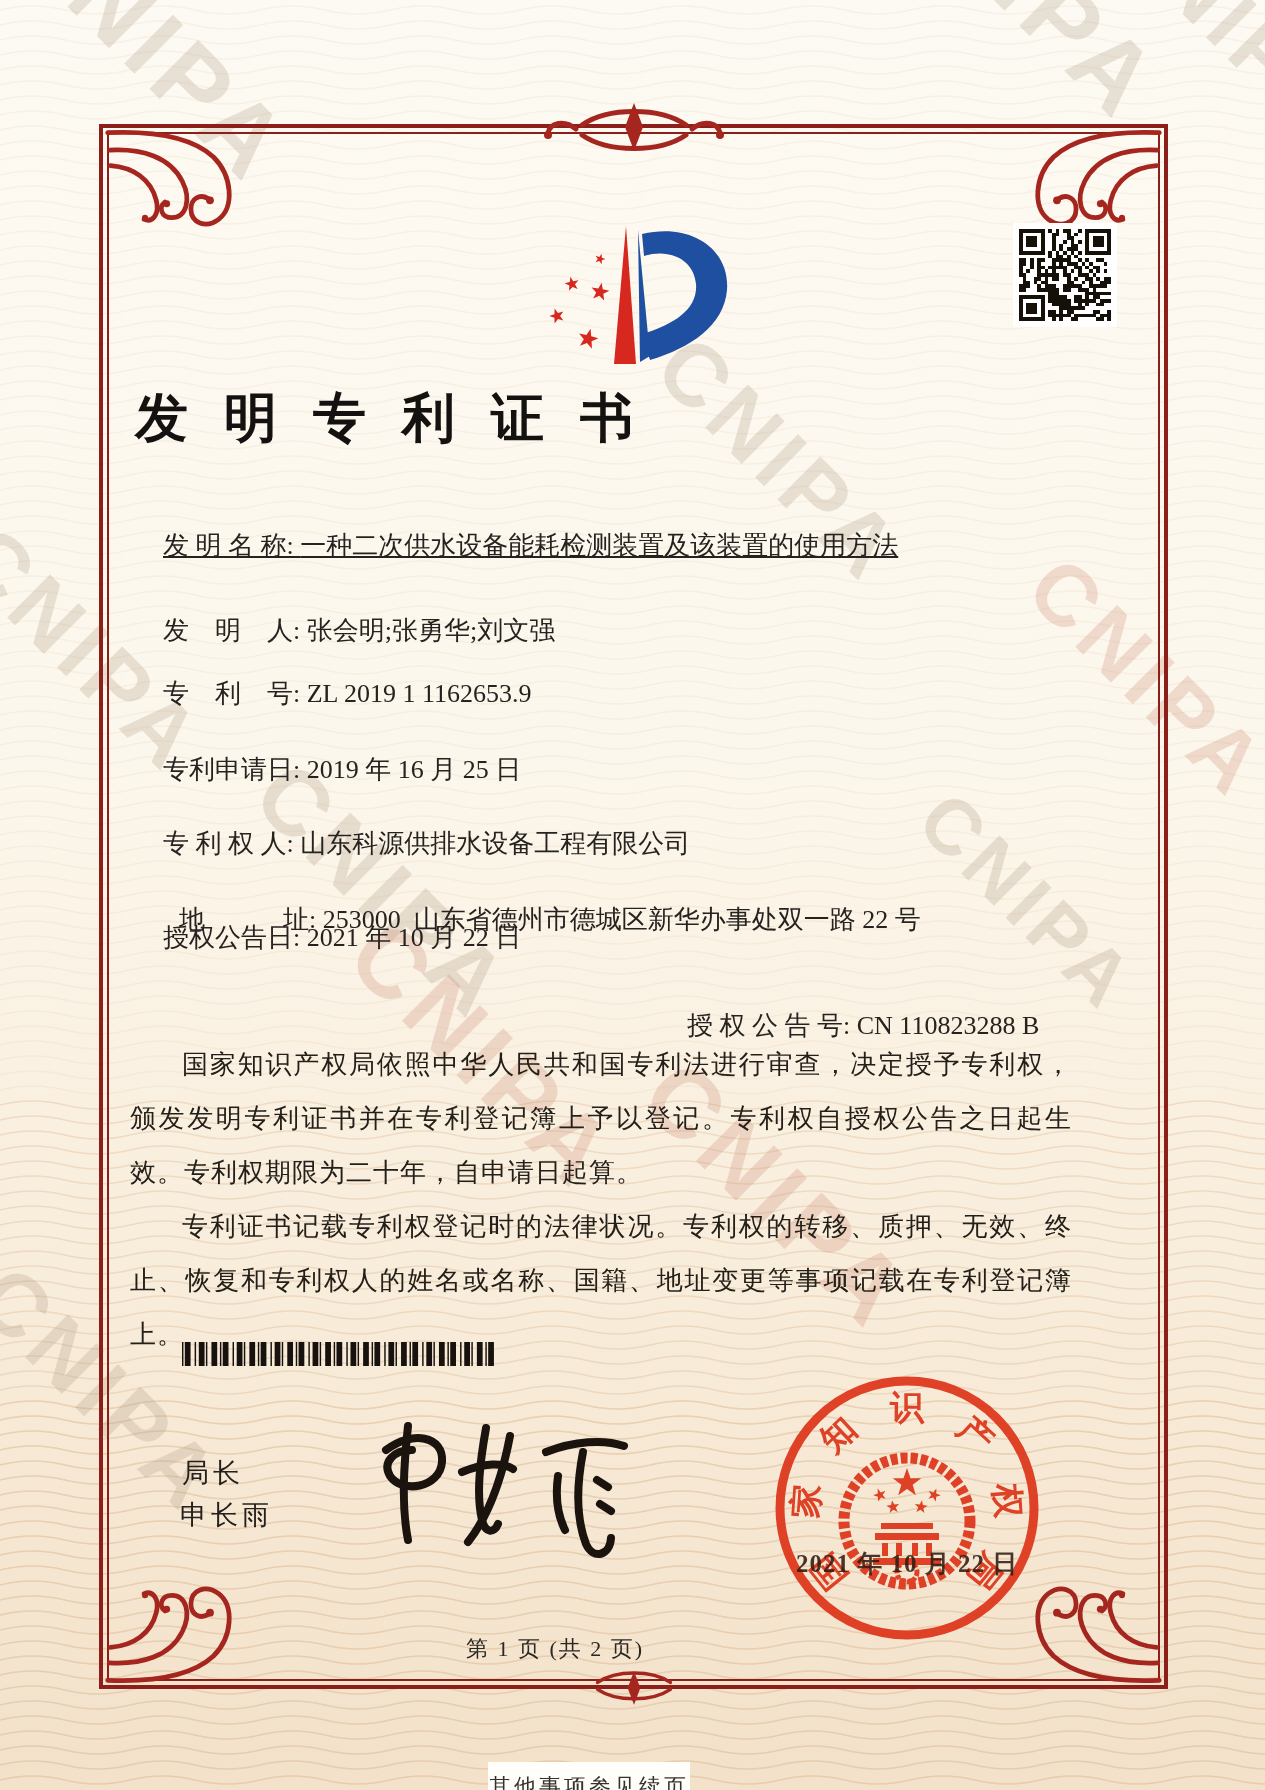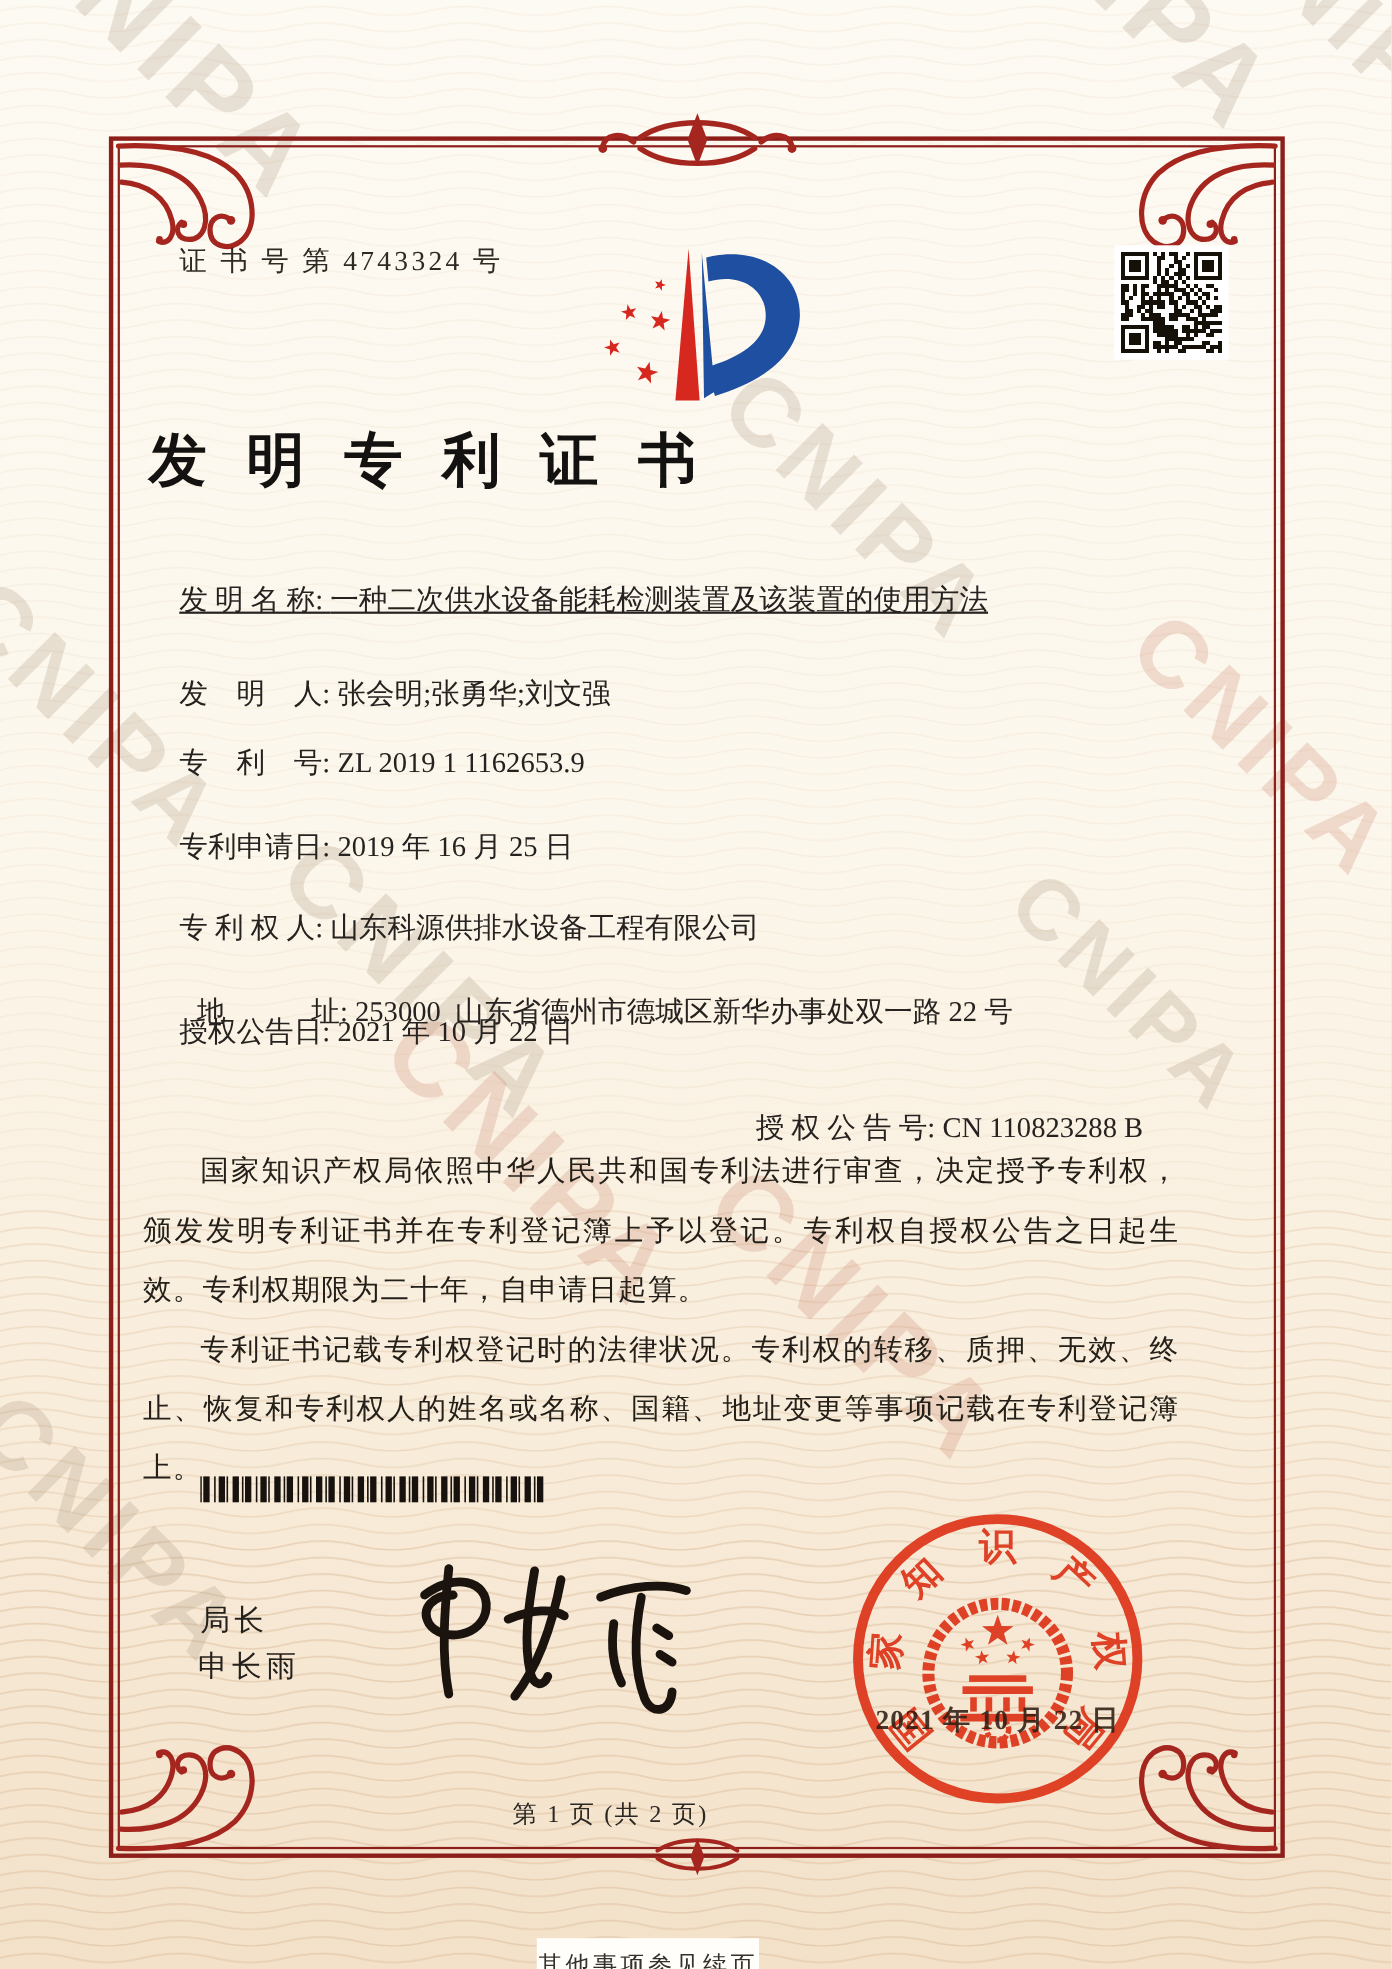--- a/index.html
+++ b/index.html
@@ -116,21 +116,20 @@
       <g fill="none" stroke="#a5261f" stroke-width="5" stroke-linecap="round">
         <path d="M-52,-2 C-26,-20 26,-20 52,-2"></path>
         <path d="M-52,8 C-26,26 26,26 52,8"></path>
       </g>
       <polygon points="0,-24 9,0 0,24 -9,0" fill="#a5261f"></polygon>
     </g>
   </svg>
 
   <div class="content">
 
-    <div class="certno">证 书 号 第 4743324 号</div>
 
     <svg class="abs" style="left:540px;top:222px;" width="195" height="145" viewBox="0 0 195 145">
       <g fill="#d6281e">
         <use href="#star" transform="translate(60,37) scale(0.55) rotate(18)"></use>
         <use href="#star" transform="translate(32,62) scale(0.75) rotate(-12)"></use>
         <use href="#star" transform="translate(60,70) scale(0.95) rotate(10)"></use>
         <use href="#star" transform="translate(17,94) scale(0.78) rotate(-18)"></use>
         <use href="#star" transform="translate(48,117) scale(1.05) rotate(14)"></use>
         <polygon points="74,142 86,4 96,142"></polygon>
       </g>

